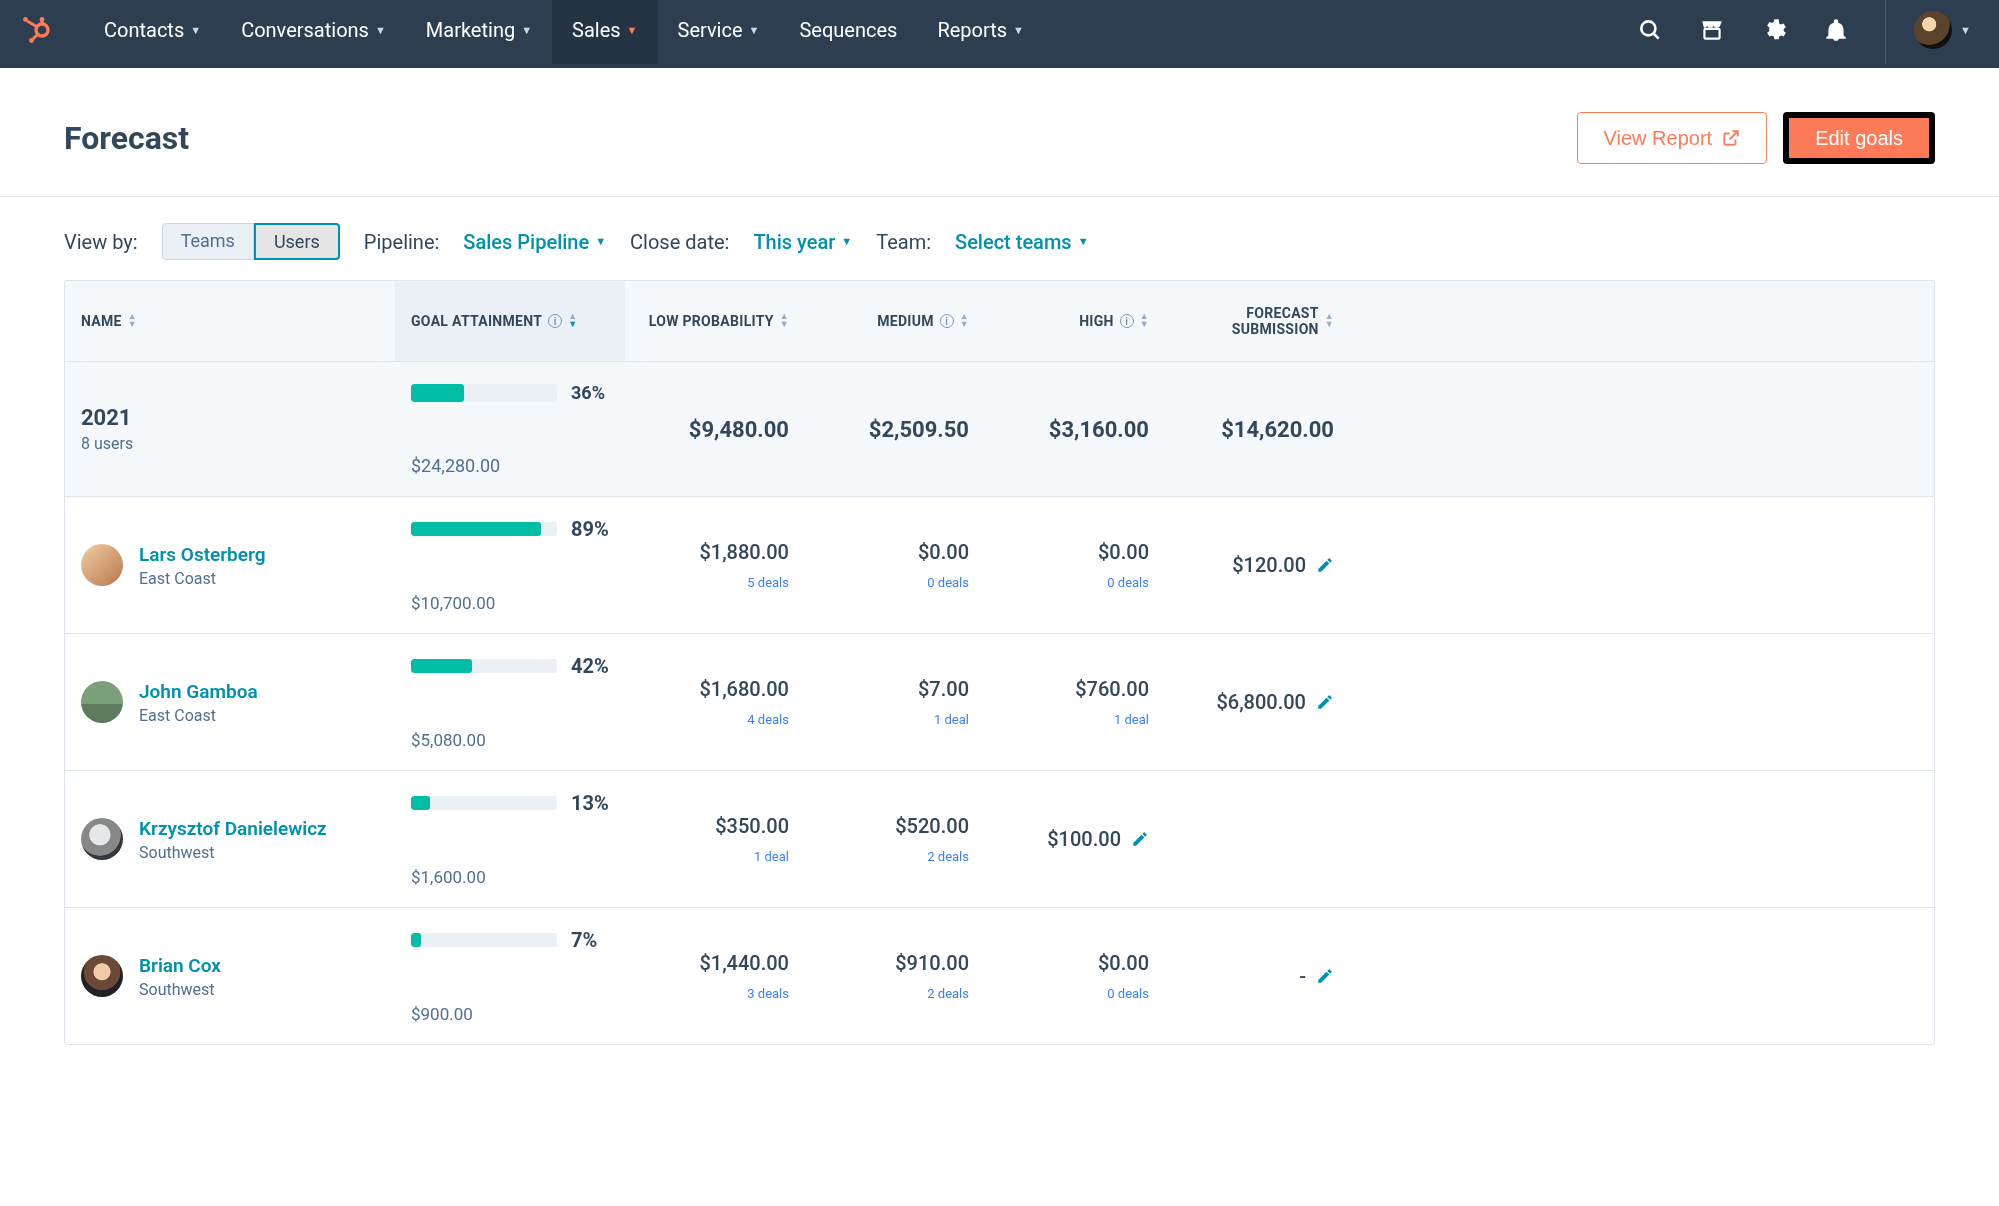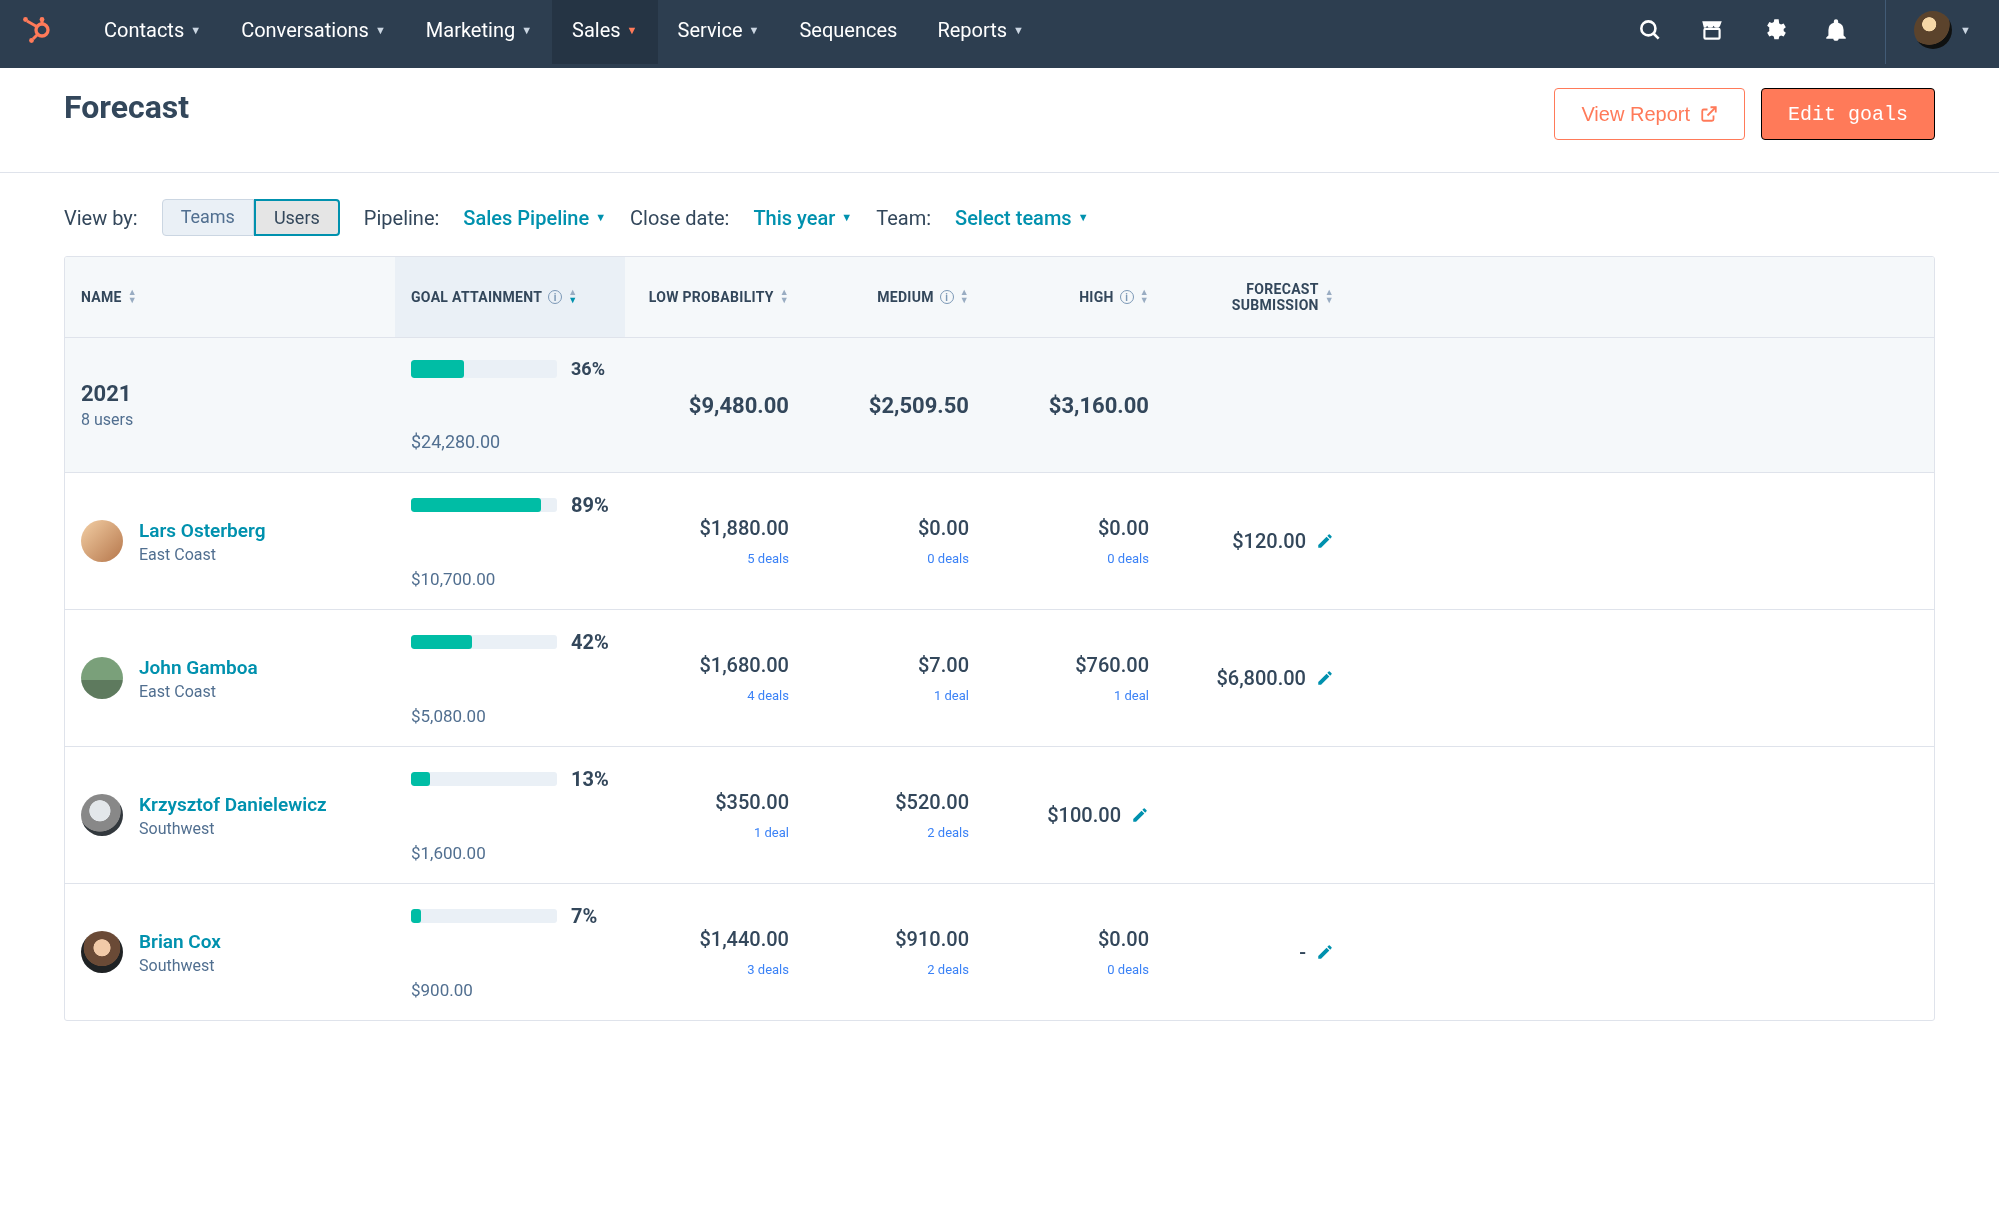--- a/index.html
+++ b/index.html
@@ -13,26 +13,26 @@
 .nav-item.active { background: #253444; }
 .nav-item.active span.label { color: #fff; }
 .nav-item.active .chev { color: #ff7a59; }
 .chev { font-size: 11px; color: #cbd6e2; }
 .topnav-right { margin-left: auto; display: flex; align-items: center; gap: 36px; }
 .topnav-right .icon { width: 26px; height: 26px; color: #fff; cursor: pointer; }
 .avatar-wrap { display: flex; align-items: center; gap: 8px; border-left: 1px solid #425b76; padding-left: 28px; height: 68px; cursor: pointer; }
 .top-avatar { width: 38px; height: 38px; border-radius: 50%; background: radial-gradient(circle at 40% 35%, #f6d7a7 0 20%, #5b432c 22% 60%, #0f1111 62% 100%); }
 
 
-.page-header { display: flex; align-items: flex-start; padding: 20px 64px 32px; border-bottom: 1px solid #dfe3eb; }
+.page-header { display: flex; align-items: center; padding: 44px 64px 32px; border-bottom: 1px solid #dfe3eb; }
 .page-header h1 { font-size: 32px; font-weight: 700; color: #33475b; }
 .header-actions { margin-left: auto; display: flex; gap: 16px; }
 .btn { height: 52px; padding: 0 26px; border-radius: 4px; font-size: 20px; font-weight: 500; display: inline-flex; align-items: center; gap: 10px; cursor: pointer; }
 .btn-outline { background: #fff; border: 1px solid #ff7a59; color: #ff7a59; }
-.btn-primary { background: #ff7a59; border: 1px solid #000000; color: #fff; font-family: Liberation Mono, monospace; }
+.btn-primary { background: #ff7a59; border: 6px solid #000000; color: #fff; }
 
 
 .filters { display: flex; align-items: center; gap: 24px; padding: 26px 64px 20px; font-size: 20px; }
 .filters .lbl { color: #33475b; }
 .seg-group { display: flex; }
 .seg { padding: 6px 18px; border: 1px solid #cbd6e2; background: #eaf0f6; font-size: 18px; cursor: pointer; }
 .seg:first-child { border-radius: 4px 0 0 4px; }
 .seg:last-child { border-radius: 0 4px 4px 0; }
 .seg.active { border: 2px solid #0091ae; background: #e5e5e5; color: #33475b; position: relative; z-index: 1; }
 .seg:not(.active) { color: #516f90; }
@@ -257,20 +257,21 @@
         <div class="ga-bar">
             <div class="ga-fill" style="width: 36%;"></div>
           </div>
         <span class="ga-pct">36%</span>
       </div>
       <div class="ga-amount">$24,280.00</div>
     </div>
     <div class="cell right"><span class="metric">$9,480.00</span></div>
     <div class="cell right"><span class="metric">$2,509.50</span></div>
     <div class="cell right"><span class="metric">$3,160.00</span></div>
+    <div class="cell right"><span class="metric">$14,620.00</span></div>
   </div>
 
   <div id="rows-host">
       <div class="row">
         <div class="cell name-cell">
           <div class="user-avatar a1"></div>
           <div>
             <div class="uname">Lars Osterberg</div>
             <div class="uregion">East Coast</div>
           </div>

